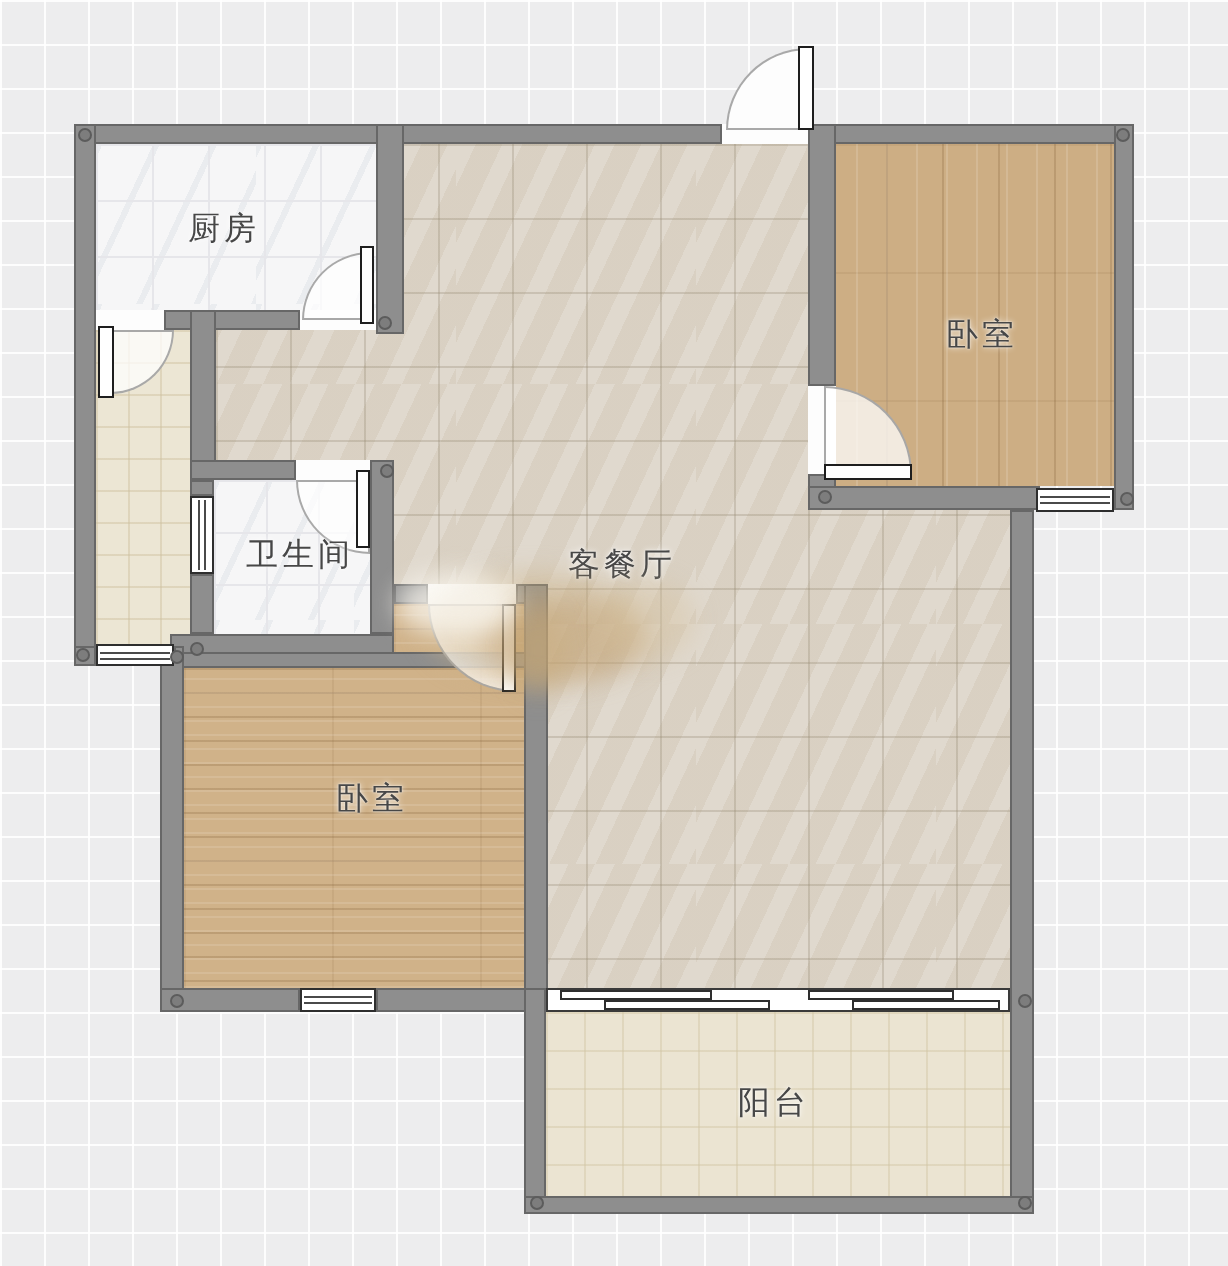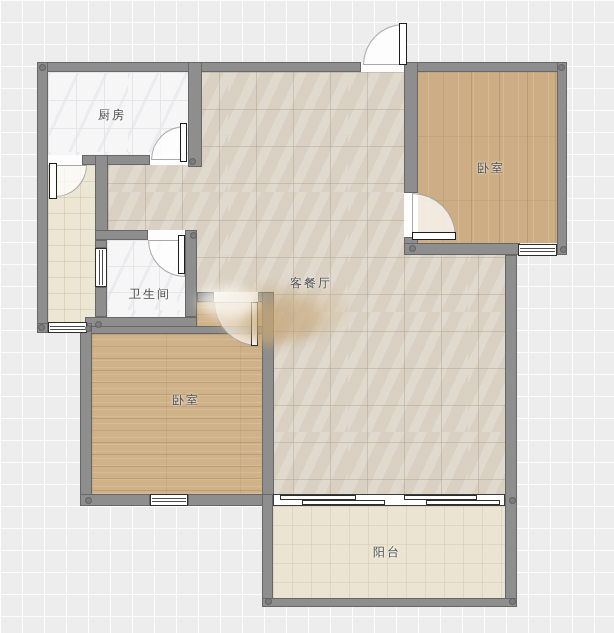--- a/index.html
+++ b/index.html
@@ -78,21 +78,21 @@
   .win.h::after {content:"";position:absolute;left:1px;right:1px;top:64%;height:1px;background:#4a4a4a;}
   .win.v::before{content:"";position:absolute;top:1px;bottom:1px;left:31%;width:1px;background:#4a4a4a;}
   .win.v::after {content:"";position:absolute;top:1px;bottom:1px;left:64%;width:1px;background:#4a4a4a;}
   .leaf{background:#fff;border:1px solid #1e1e1e;}
   .swing{background:rgba(255,255,255,.74);border:1px solid rgba(160,160,160,.9);}
   .swing.solid{background:rgba(253,253,253,.96);}
   .slider{background:#fff;border:1px solid #3a3a3a;}
   .sbar{background:#fff;border:1px solid #2e2e2e;}
   .dot{width:7px;height:7px;border-radius:50%;background:#7d7d7d;border:1px solid #5c5c5c;}
   .room-label{
-    color:var(--label_text);font-size:12px;letter-spacing:2px;white-space:nowrap;
+    color:var(--label_text);font-size:16px;letter-spacing:2px;white-space:nowrap;
     transform:translate(-50%,-50%);
     text-shadow:0 0 3px rgba(255,255,255,.95), 0 0 1px rgba(255,255,255,.9);
   }
   .smudge{border-radius:50%;filter:blur(6px);}
 </style>
 </head>
 <body>
 
 <div id="plan">
 
@@ -179,21 +179,21 @@
   <div class="dot" style="left:38px;top:324px;"></div>
   <div class="dot" style="left:85px;top:325px;"></div>
   <div class="dot" style="left:95px;top:321px;"></div>
   <div class="dot" style="left:85px;top:497px;"></div>
   <div class="dot" style="left:265px;top:598px;"></div>
   <div class="dot" style="left:509px;top:497px;"></div>
   <div class="dot" style="left:509px;top:598px;"></div>
 
   <div class="room-label" style="left:112px;top:115px;">厨房</div>
   <div class="room-label" style="left:491px;top:168px;">卧室</div>
-  <div class="room-label" style="left:150px;top:294px;">卫生间</div>
+  <div class="room-label" style="left:150px;top:278px;">卫生间</div>
   <div class="room-label" style="left:311px;top:283px;">客餐厅</div>
   <div class="room-label" style="left:186px;top:400px;">卧室</div>
   <div class="room-label" style="left:387px;top:552px;">阳台</div>
 
   <div class="smudge" style="left:212px;top:286px;width:110px;height:55px;background:rgba(203,174,128,.40);"></div>
   <div class="smudge" style="left:240px;top:300px;width:85px;height:42px;background:rgba(188,152,104,.35);"></div>
   <div class="smudge" style="left:198px;top:286px;width:60px;height:32px;background:rgba(250,247,240,.75);"></div>
   <div class="smudge" style="left:300px;top:290px;width:48px;height:40px;background:rgba(216,196,160,.40);"></div>
   <div class="smudge" style="left:256px;top:303px;width:26px;height:45px;background:rgba(200,170,120,.40);"></div>
 

